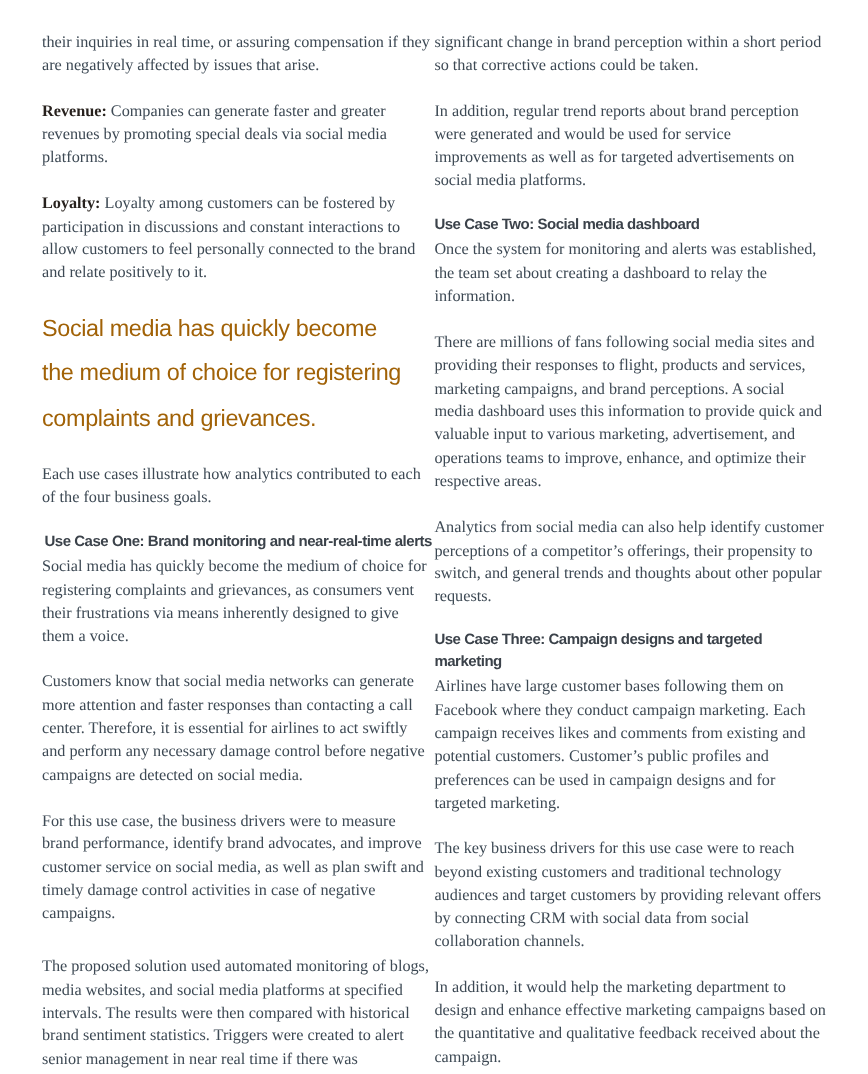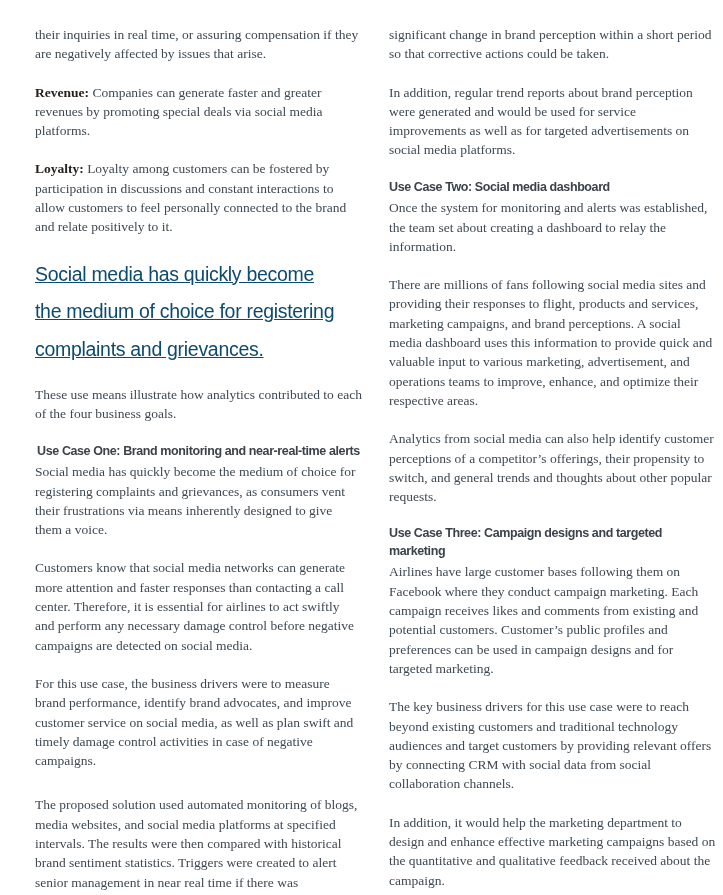--- a/index.html
+++ b/index.html
@@ -8,21 +8,20 @@
     background: #ffffff;
   }
   .page {
     position: relative;
     width: 723px;
     height: 895px;
     background: #ffffff;
     box-sizing: border-box;
     padding: 25px 0 0 35px;
     display: flex;
-    gap: 27px;
     overflow: hidden;
     font-family: "Liberation Serif", serif;
   }
   .col {
     width: 327px;
     flex: 0 0 327px;
   }
   .body-para {
     font-size: 13.5px;
     line-height: 19.3px;
@@ -63,26 +62,26 @@
   }
 </style>
 </head>
 <body>
 
 <div class="page">
   <div class="col" id="col-left">
       <p class="body-para" style="color: rgb(61, 73, 84);">their inquiries in real time, or assuring compensation if they are negatively affected by issues that arise.</p>
       <p class="body-para" style="color: rgb(61, 73, 84);"><strong style="color: rgb(39, 33, 29);">Revenue:</strong> <span>Companies can generate faster and greater revenues by promoting special deals via social media platforms.</span></p>
       <p class="body-para" style="color: rgb(61, 73, 84);"><strong style="color: rgb(39, 33, 29);">Loyalty:</strong> <span>Loyalty among customers can be fostered by participation in discussions and constant interactions to allow customers to feel personally connected to the brand and relate positively to it.</span></p>
-      <p class="pullquote" style="color: #0c4a6e; text-decoration: underline;">
+      <p class="pullquote" style="color: #a16207;">
         <span class="q-line">Social media has quickly become</span>
         <span class="q-line">the medium of choice for registering</span>
         <span class="q-line">complaints and grievances.</span>
       </p>
-      <p class="body-para" style="color: rgb(61, 73, 84);">These use means illustrate how analytics contributed to each of the four business goals.</p>
+      <p class="body-para" style="color: rgb(61, 73, 84);">Each use cases illustrate how analytics contributed to each of the four business goals.</p>
       <h3 class="uc-heading" style="color: rgb(59, 66, 74); text-align: center;">
         <span class="h-line">Use Case One: Brand monitoring and near-real-time alerts</span>
       </h3>
       <p class="body-para" style="color: rgb(61, 73, 84);">Social media has quickly become the medium of choice for registering complaints and grievances, as consumers vent their frustrations via means inherently designed to give them a voice.</p>
       <p class="body-para" style="color: rgb(61, 73, 84);">Customers know that social media networks can generate more attention and faster responses than contacting a call center. Therefore, it is essential for airlines to act swiftly and perform any necessary damage control before negative campaigns are detected on social media.</p>
       <p class="body-para" style="color: rgb(61, 73, 84);">For this use case, the business drivers were to measure brand performance, identify brand advocates, and improve customer service on social media, as well as plan swift and timely damage control activities in case of negative campaigns.</p>
       <p class="body-para" style="color: rgb(61, 73, 84); margin-top: 25px;">The proposed solution used automated monitoring of blogs, media websites, and social media platforms at specified intervals. The results were then compared with historical brand sentiment statistics. Triggers were created to alert senior management in near real time if there was</p>
     </div>
   <div class="col" id="col-right">
       <p class="body-para" style="color: rgb(61, 73, 84);">significant change in brand perception within a short period so that corrective actions could be taken.</p>

